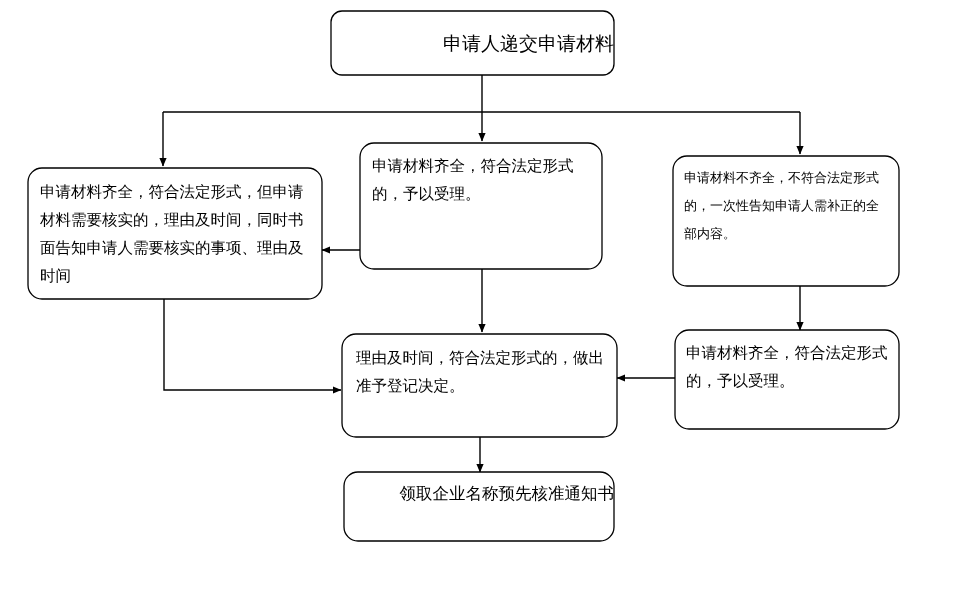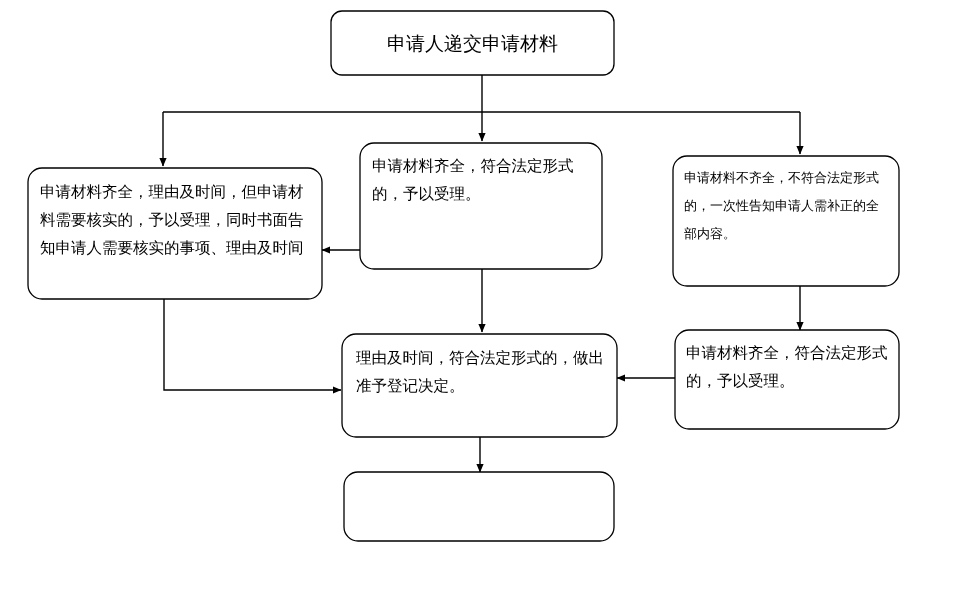--- a/index.html
+++ b/index.html
@@ -41,21 +41,21 @@
     box-sizing: border-box;
     color: #000000;
     font-family: "DejaVu Sans", "Liberation Sans", sans-serif;
     font-size: 15px;
     line-height: 25px;
     letter-spacing: 0px;
     white-space: pre-wrap;
     pointer-events: none;
   }
   .nt-center {
-    text-align: center;
+    text-align: right;
   }
   .nt-left {
     text-align: left;
   }
 </style>
 </head>
 <body>
 
 <div id="flowchart-root">
 
@@ -97,24 +97,25 @@
 
     <rect class="node-box" x="342" y="334" width="275" height="103" rx="14" ry="14"></rect>
 
     <rect class="node-box" x="675" y="330" width="224" height="99" rx="14" ry="14"></rect>
 
     <rect class="node-box" x="344" y="472" width="270" height="69" rx="14" ry="14"></rect>
   </svg>
 
   <div class="node-text nt-center" style="left:331px; top:29px; width:283px; font-size:19px; line-height:28px;">申请人递交申请材料</div>
 
-  <div class="node-text nt-left" style="left:40px; top:178px; width:276px; font-size:15.5px; line-height:28px;">申请材料齐全，理由及时间，但申请材料需要核实的，予以受理，同时书面告知申请人需要核实的事项、理由及时间</div>
+  <div class="node-text nt-left" style="left:40px; top:178px; width:276px; font-size:15.5px; line-height:28px;">申请材料齐全，符合法定形式，但申请材料需要核实的，理由及时间，同时书面告知申请人需要核实的事项、理由及时间</div>
 
   <div class="node-text nt-left" style="left:372px; top:152px; width:224px; font-size:15.5px; line-height:28px;">申请材料齐全，符合法定形式的，予以受理。</div>
 
   <div class="node-text nt-left" style="left:684px; top:164px; width:206px; font-size:13px; line-height:28px;">申请材料不齐全，不符合法定形式的，一次性告知申请人需补正的全部内容。</div>
 
   <div class="node-text nt-left" style="left:356px; top:344px; width:252px; font-size:15.5px; line-height:28px;">理由及时间，符合法定形式的，做出准予登记决定。</div>
 
   <div class="node-text nt-left" style="left:686px; top:339px; width:204px; font-size:15.5px; line-height:28px;">申请材料齐全，符合法定形式的，予以受理。</div>
 
+  <div class="node-text nt-center" style="left:344px; top:480px; width:270px; font-size:16.5px; line-height:28px;">领取企业名称预先核准通知书</div>
 
 </div>
 
 </body></html>

